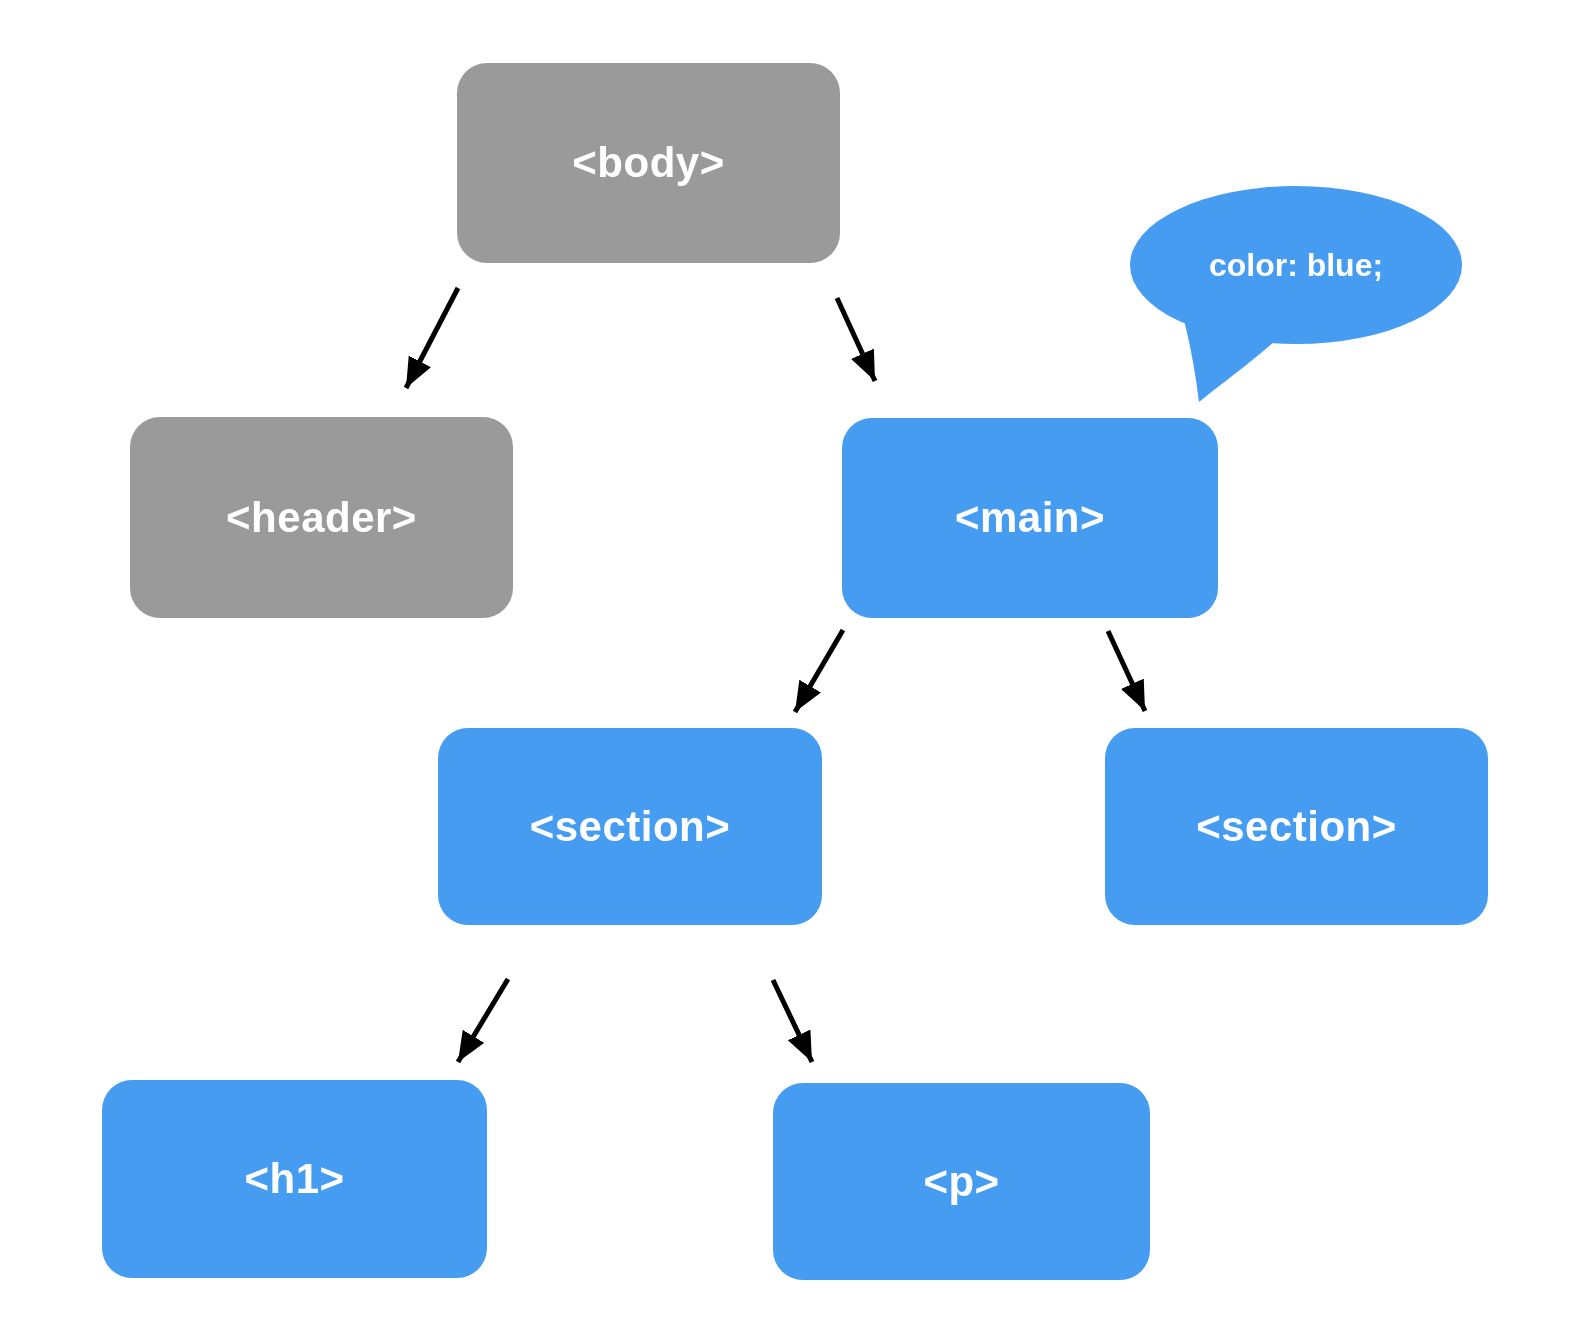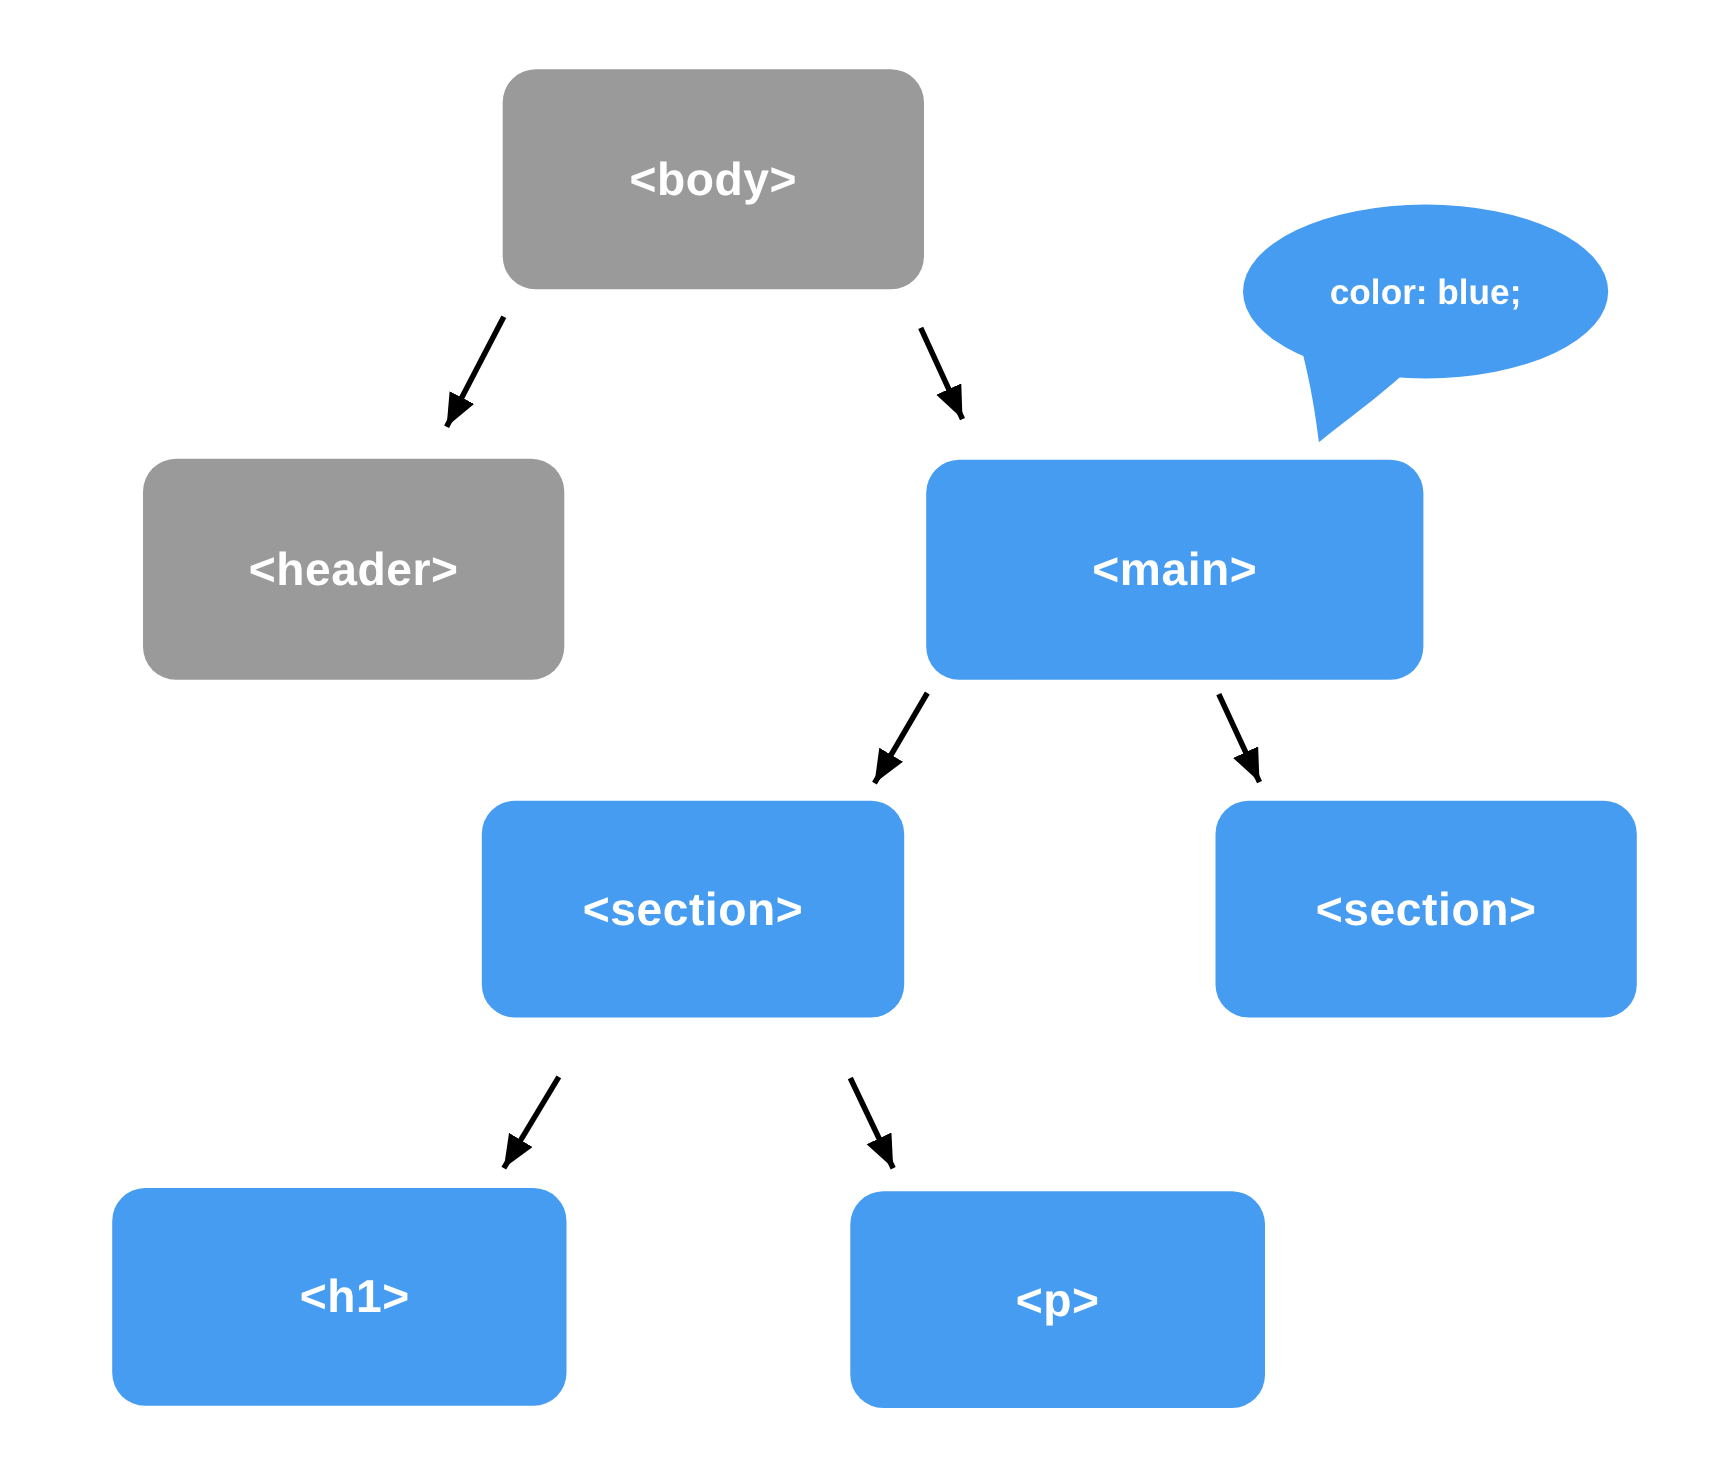--- a/index.html
+++ b/index.html
@@ -79,33 +79,33 @@
   </svg>
 
   <div class="node" style="left:457px; top:63px; width:383px; height:200px;" data-color="gray">
     <span class="label">&lt;body&gt;</span>
   </div>
 
   <div class="node" style="left:102px; top:417px; width:383px; height:201px;margin-left:28px;" data-color="gray">
     <span class="label">&lt;header&gt;</span>
   </div>
 
-  <div class="node" style="left:842px; top:418px; width:452px; height:200px;" data-color="blue">
+  <div class="node" style="left:842px; top:418px; width:376px; height:200px;" data-color="blue">
     <span class="label">&lt;main&gt;</span>
   </div>
 
   <div class="node" style="left:438px; top:728px; width:384px; height:197px;" data-color="blue">
     <span class="label">&lt;section&gt;</span>
   </div>
 
   <div class="node" style="left:1105px; top:728px; width:383px; height:197px;" data-color="blue">
     <span class="label">&lt;section&gt;</span>
   </div>
 
-  <div class="node" style="left:102px; top:1080px; width:385px; height:198px;padding-left:28px;" data-color="blue">
+  <div class="node" style="left:102px; top:1080px; width:385px; height:198px;" data-color="blue">
     <span class="label">&lt;h1&gt;</span>
   </div>
 
   <div class="node" style="left:773px; top:1083px; width:377px; height:197px;" data-color="blue">
     <span class="label">&lt;p&gt;</span>
   </div>
 
   <div class="callout-bubble">
     <span class="label">color: blue;</span>
   </div>

